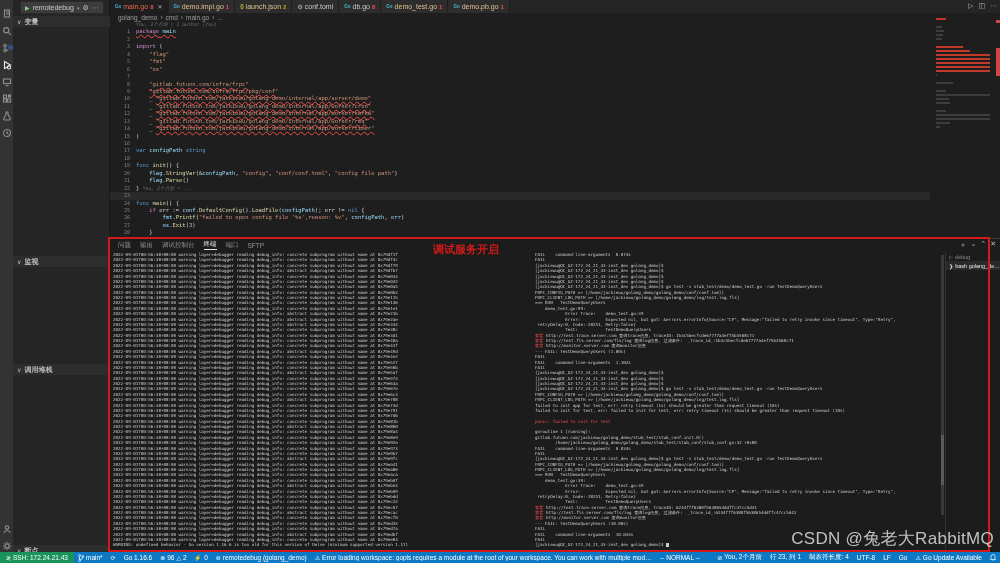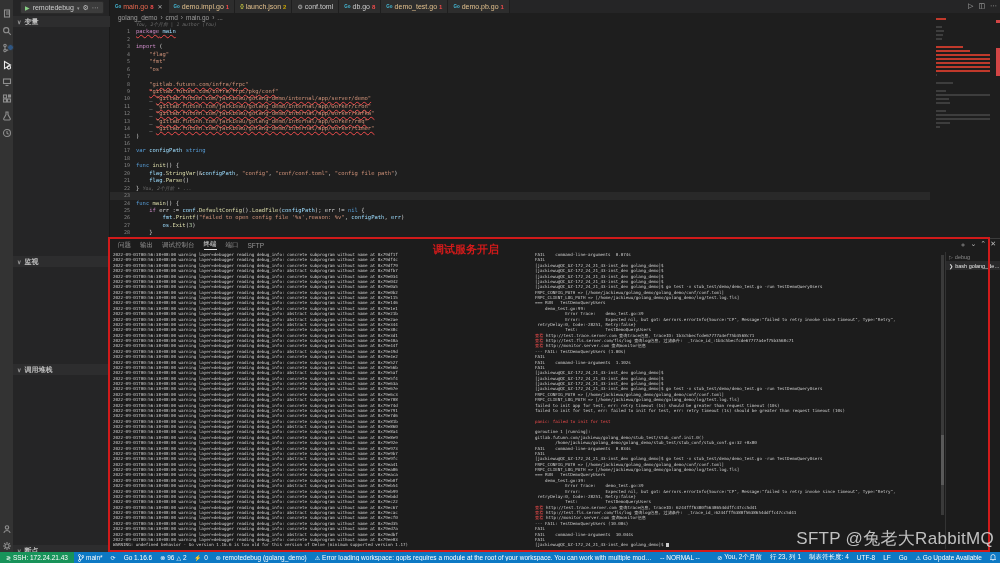--- a/index.html
+++ b/index.html
@@ -385,14 +385,14 @@
         </div>
       <div class="sbitem">
           <svg width="6" height="7" viewBox="0 0 6 7">
             <path d="M3 .5a2 2 0 012 2v2l.8 1H.2L1 4.5v-2a2 2 0 012-2z" fill="none" stroke="#fff" stroke-width=".7"></path>
             <path d="M2.4 6.2h1.2" stroke="#fff" stroke-width=".7"></path>
           </svg>
         </div>
     </div>
   </div>
 
-  <div id="watermark">SFTP @兔老大RabbitMQ</div>
+  <div id="watermark">CSDN @兔老大RabbitMQ</div>
 </div>
 
 </body></html>

